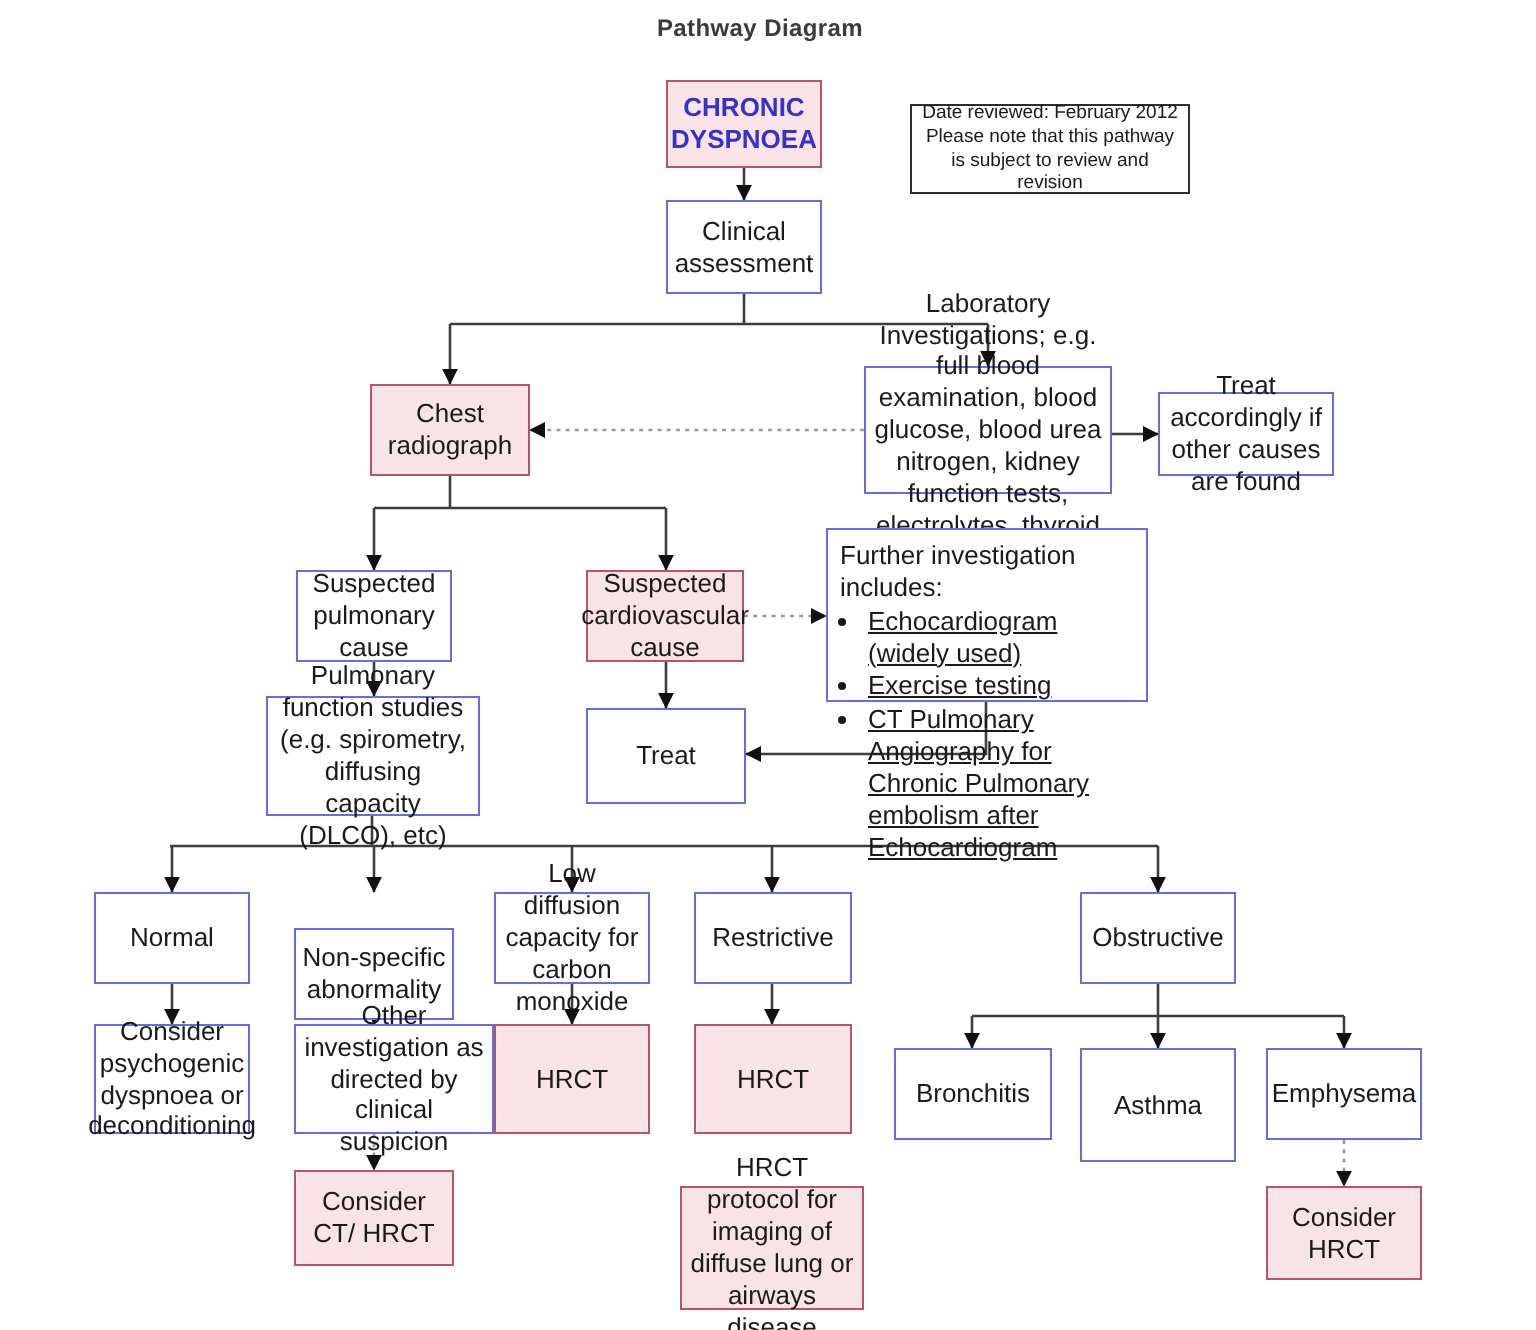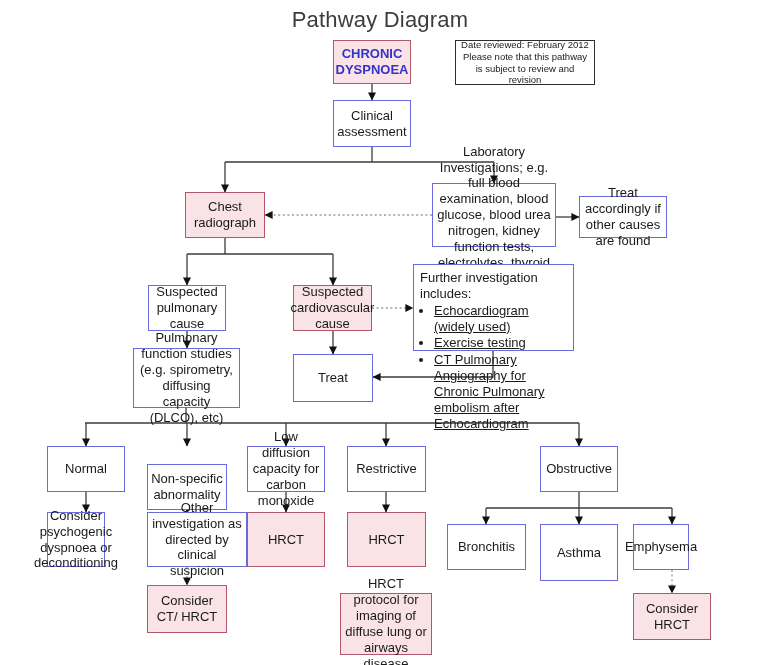--- a/index.html
+++ b/index.html
@@ -2,34 +2,34 @@
 <html style="--pink-fill: #fae3e6; --pink-border: #b4566b; --blue-border: #6b6be0; --node-text: #1a1a1a; --chronic-text: #3333cc; --line: #3d3d3d; --dotted-line: #9a9a9a; --note-border: #2d2d2d; --title-color: #3c3c3c;"><head>
 <meta charset="utf-8">
 <style>
   html,body{margin:0;padding:0;background:#ffffff;}
   #canvas{
     position:relative;width:768px;height:665px;background:#fff;
     font-family:"Liberation Sans", sans-serif;overflow:hidden;
   }
   #page-title{
     position:absolute;left:240px;top:7px;width:280px;text-align:center;
-    font-size:22px;font-weight:normal;color:var(--title-color,#3c3c3c);
+    font-size:12px;font-weight:bold;color:var(--title-color,#3c3c3c);
     letter-spacing:0.2px;
   }
   svg.edges{position:absolute;left:0;top:0;width:768px;height:665px;}
   .edge{fill:none;stroke:var(--line,#3d3d3d);stroke-width:1.3;}
   .edge.dotted{stroke:var(--dotted-line,#9a9a9a);stroke-dasharray:2,2.6;}
   .box{
     position:absolute;box-sizing:border-box;display:flex;align-items:center;
     justify-content:center;text-align:center;font-size:13px;line-height:1.22;
     color:var(--node-text,#1a1a1a);background:#fff;padding:2px 3px;
   }
   .blue{border:1.5px solid var(--blue-border,#6b6be0);}
   .pink{border:1.5px solid var(--pink-border,#b4566b);background:var(--pink-fill,#fae3e6);}
-  .black{border:1.3px solid var(--note-border,#2d2d2d);}
+  .black{border:1.3px solid var(--note-border,#2d2d2d);margin-top:12px;}
   .blue-text{color:var(--chronic-text,#3333cc);font-weight:bold;}
   .pre{white-space:pre-line;}
   .list-box{flex-direction:column;align-items:flex-start;justify-content:flex-start;
     text-align:left;padding:5px 4px 16px 6px;}
   .list-box ul{margin:1px 0 12px 0;padding-left:14px;text-decoration:underline;}
   .list-box li{margin:0 0 1px 0;}
 </style>
 </head>
 <body>
 
@@ -119,33 +119,33 @@
   <div class="box blue" style="left:47px;top:446px;width:78px;height:46px">Normal</div>
 
   <div class="box blue" style="left:147px;top:464px;width:80px;height:46px">Non-specific abnormality</div>
 
   <div class="box blue" style="left:247px;top:446px;width:78px;height:46px">Low diffusion capacity for carbon monoxide</div>
 
   <div class="box blue" style="left:347px;top:446px;width:79px;height:46px">Restrictive</div>
 
   <div class="box blue" style="left:540px;top:446px;width:78px;height:46px">Obstructive</div>
 
-  <div class="box blue" style="left:47px;top:512px;width:58px;height:55px">Consider psychogenic dyspnoea or deconditioning</div>
+  <div class="box blue" style="left:47px;top:512px;width:78px;height:55px">Consider psychogenic dyspnoea or deconditioning</div>
 
   <div class="box blue" style="left:147px;top:512px;width:100px;height:55px">Other investigation as directed by clinical suspicion</div>
 
   <div class="box pink" style="left:247px;top:512px;width:78px;height:55px">HRCT</div>
 
   <div class="box pink" style="left:347px;top:512px;width:79px;height:55px">HRCT</div>
 
   <div class="box blue" style="left:447px;top:524px;width:79px;height:46px">Bronchitis</div>
 
   <div class="box blue" style="left:540px;top:524px;width:78px;height:57px">Asthma</div>
 
-  <div class="box blue" style="left:633px;top:524px;width:56px;height:46px">Emphysema</div>
+  <div class="box blue" style="left:633px;top:524px;width:78px;height:46px">Emphysema</div>
 
   <div class="box pink" style="left:147px;top:585px;width:80px;height:48px">Consider CT/ HRCT</div>
 
   <div class="box pink" style="left:340px;top:593px;width:92px;height:62px">HRCT protocol for imaging of diffuse lung or airways disease</div>
 
   <div class="box pink" style="left:633px;top:593px;width:78px;height:47px">Consider HRCT</div>
 
 </div>
 
 </body></html>

